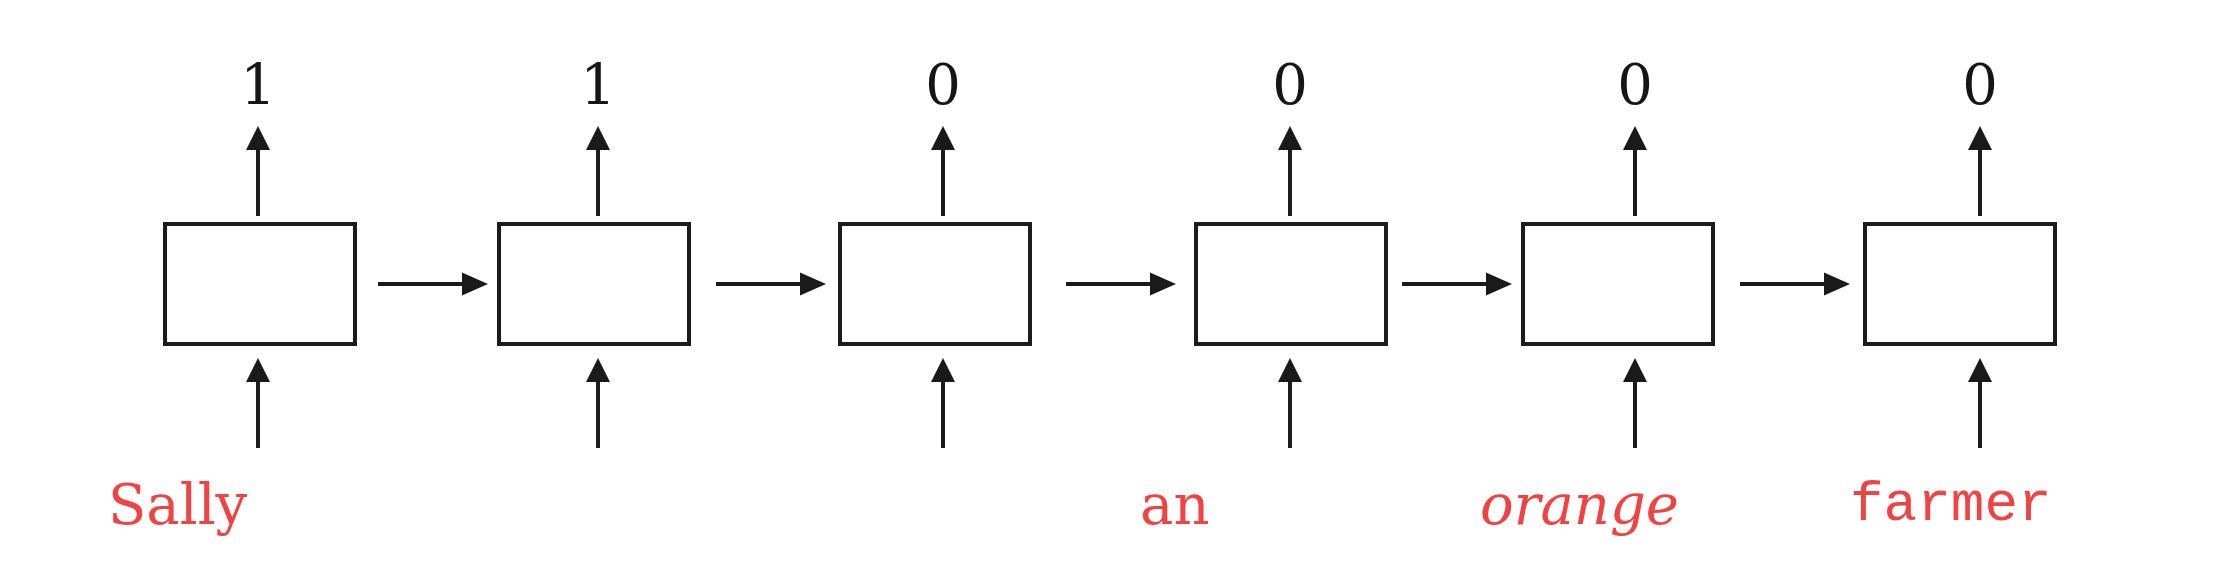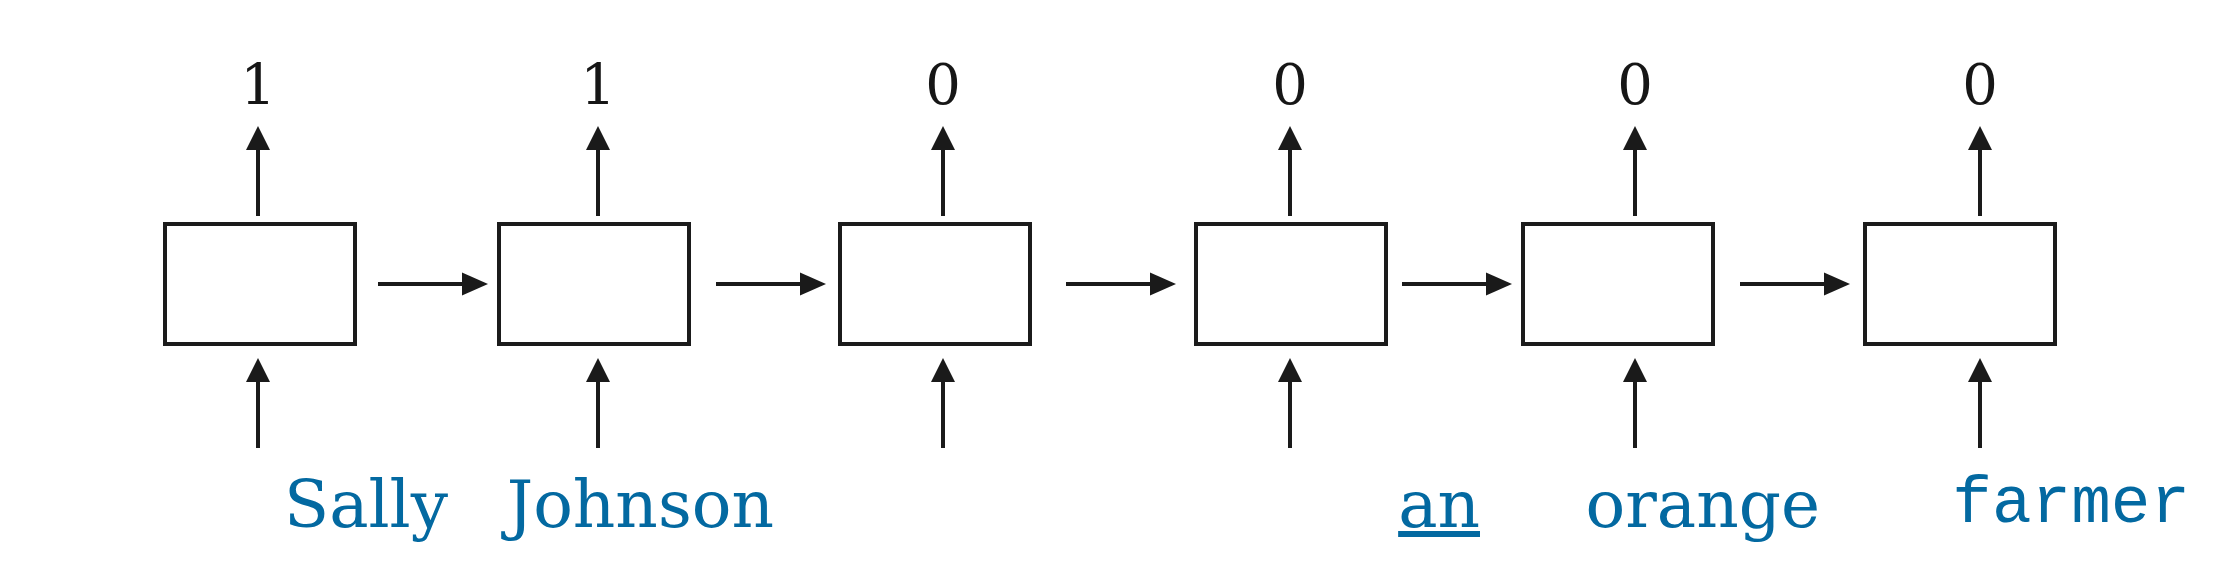--- a/index.html
+++ b/index.html
@@ -54,31 +54,31 @@
   .u1 .cell { transform: translateX(2px); }
   .u2 .cell { transform: translateX(-4px); }
   .u3 .cell { transform: translateX(-8px); }
   .u4 .cell { transform: translateX(1px); }
   .u5 .cell { transform: translateX(-17px); }
   .u6 .cell { transform: translateX(-20px); }
 
   .word {
     position: absolute;
     top: 455px; left: 0; right: 0;
-    text-align: right;
-    font-size: 66px;
+    text-align: left;
+    font-size: 56px;
     line-height: 100px;
-    color: #0369a1;
+    color: #ef4444;
     white-space: nowrap;
   }
   .u1 .word { transform: translateX(20px); }
   .u2 .word { transform: translateX(6px); }
   .u3 .word { transform: translateX(17px); }
-  .u4 .word { transform: translateX(20px); text-decoration: underline; }
-  .u5 .word { transform: translateX(15px); }
+  .u4 .word { transform: translateX(20px); }
+  .u5 .word { transform: translateX(15px); font-style: italic; }
   .u6 .word { transform: translateX(40px); font-family: Liberation Mono, monospace; }
 
   .h-arrow { position: absolute; top: 270px; display: block; }
   .h1 { left: 378px; }
   .h2 { left: 716px; }
   .h3 { left: 1066px; }
   .h4 { left: 1402px; }
   .h5 { left: 1740px; }
 </style>
 </head>
@@ -104,21 +104,20 @@
     <div class="out-label">1</div>
     <svg class="v-arrow out-arrow" width="30" height="90" viewBox="0 0 30 90">
       <line x1="15" y1="24" x2="15" y2="90" stroke="#1a1a1a" stroke-width="4"></line>
       <polygon points="15,0 3,24 27,24" fill="#1a1a1a"></polygon>
     </svg>
     <div class="cell"></div>
     <svg class="v-arrow in-arrow" width="30" height="90" viewBox="0 0 30 90">
       <line x1="15" y1="24" x2="15" y2="90" stroke="#1a1a1a" stroke-width="4"></line>
       <polygon points="15,0 3,24 27,24" fill="#1a1a1a"></polygon>
     </svg>
-    <div class="word">Johnson</div>
   </div>
 
   <div class="unit u3">
     <div class="out-label">0</div>
     <svg class="v-arrow out-arrow" width="30" height="90" viewBox="0 0 30 90">
       <line x1="15" y1="24" x2="15" y2="90" stroke="#1a1a1a" stroke-width="4"></line>
       <polygon points="15,0 3,24 27,24" fill="#1a1a1a"></polygon>
     </svg>
     <div class="cell"></div>
     <svg class="v-arrow in-arrow" width="30" height="90" viewBox="0 0 30 90">

